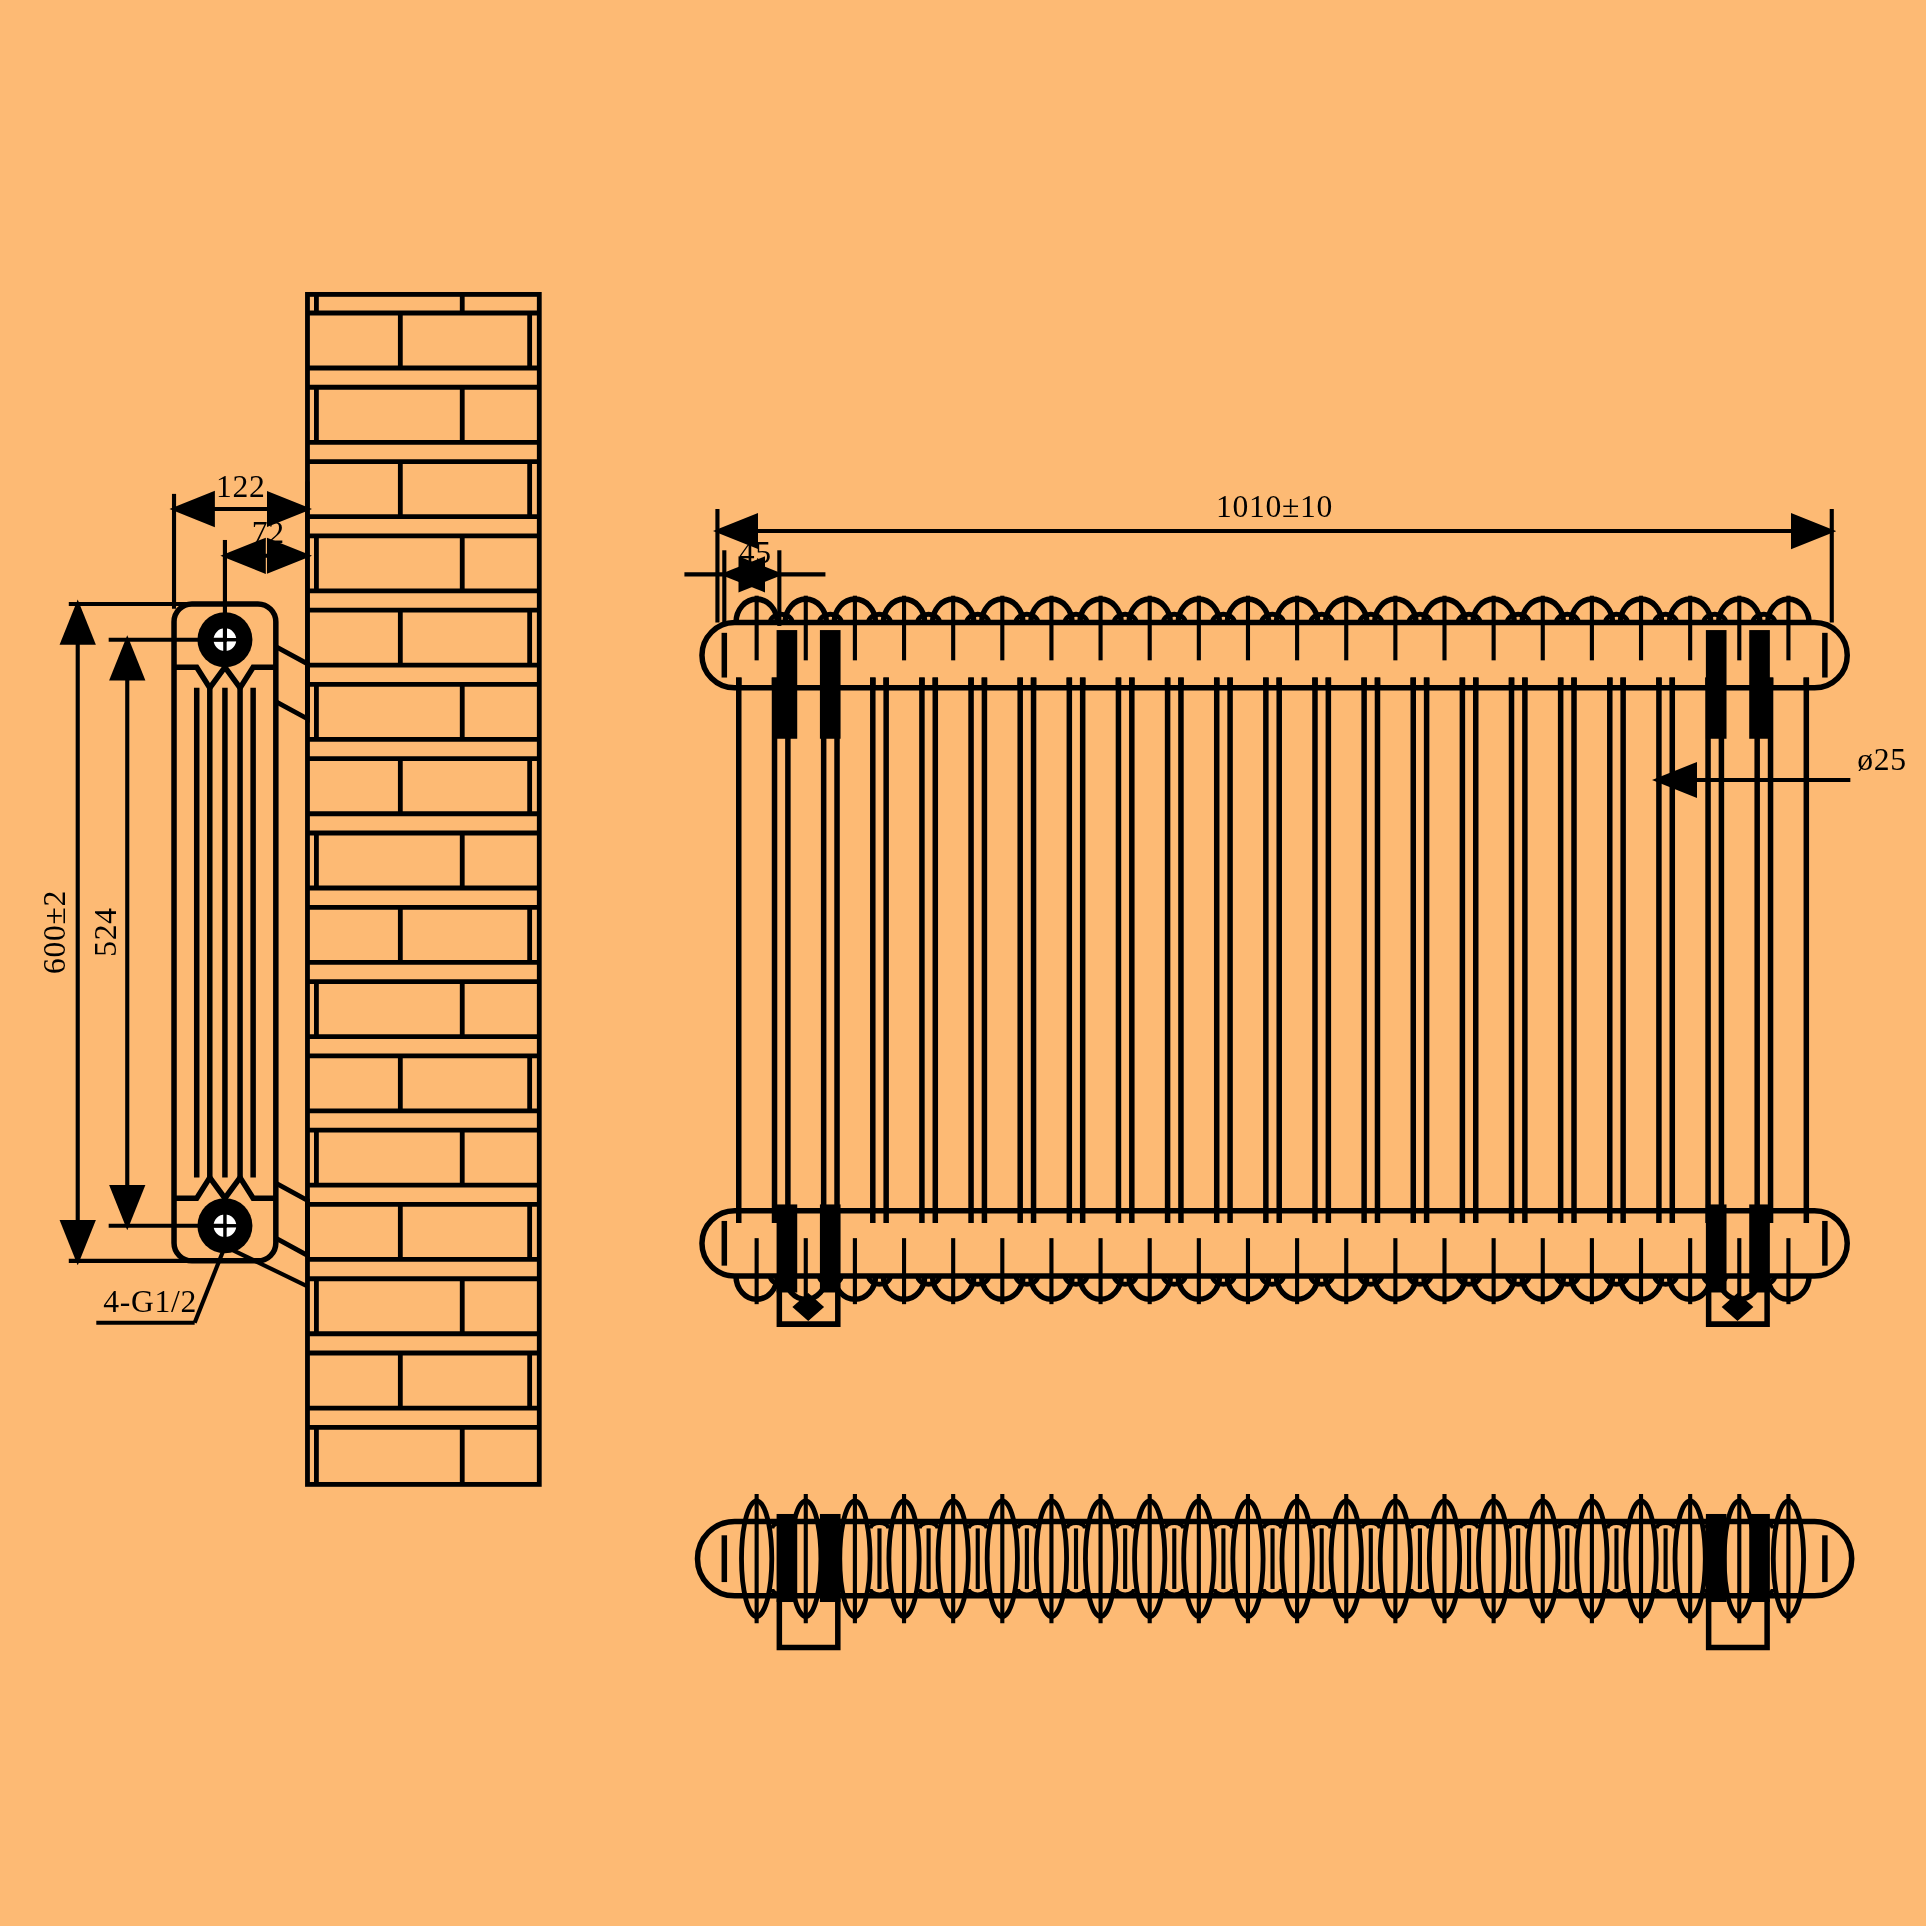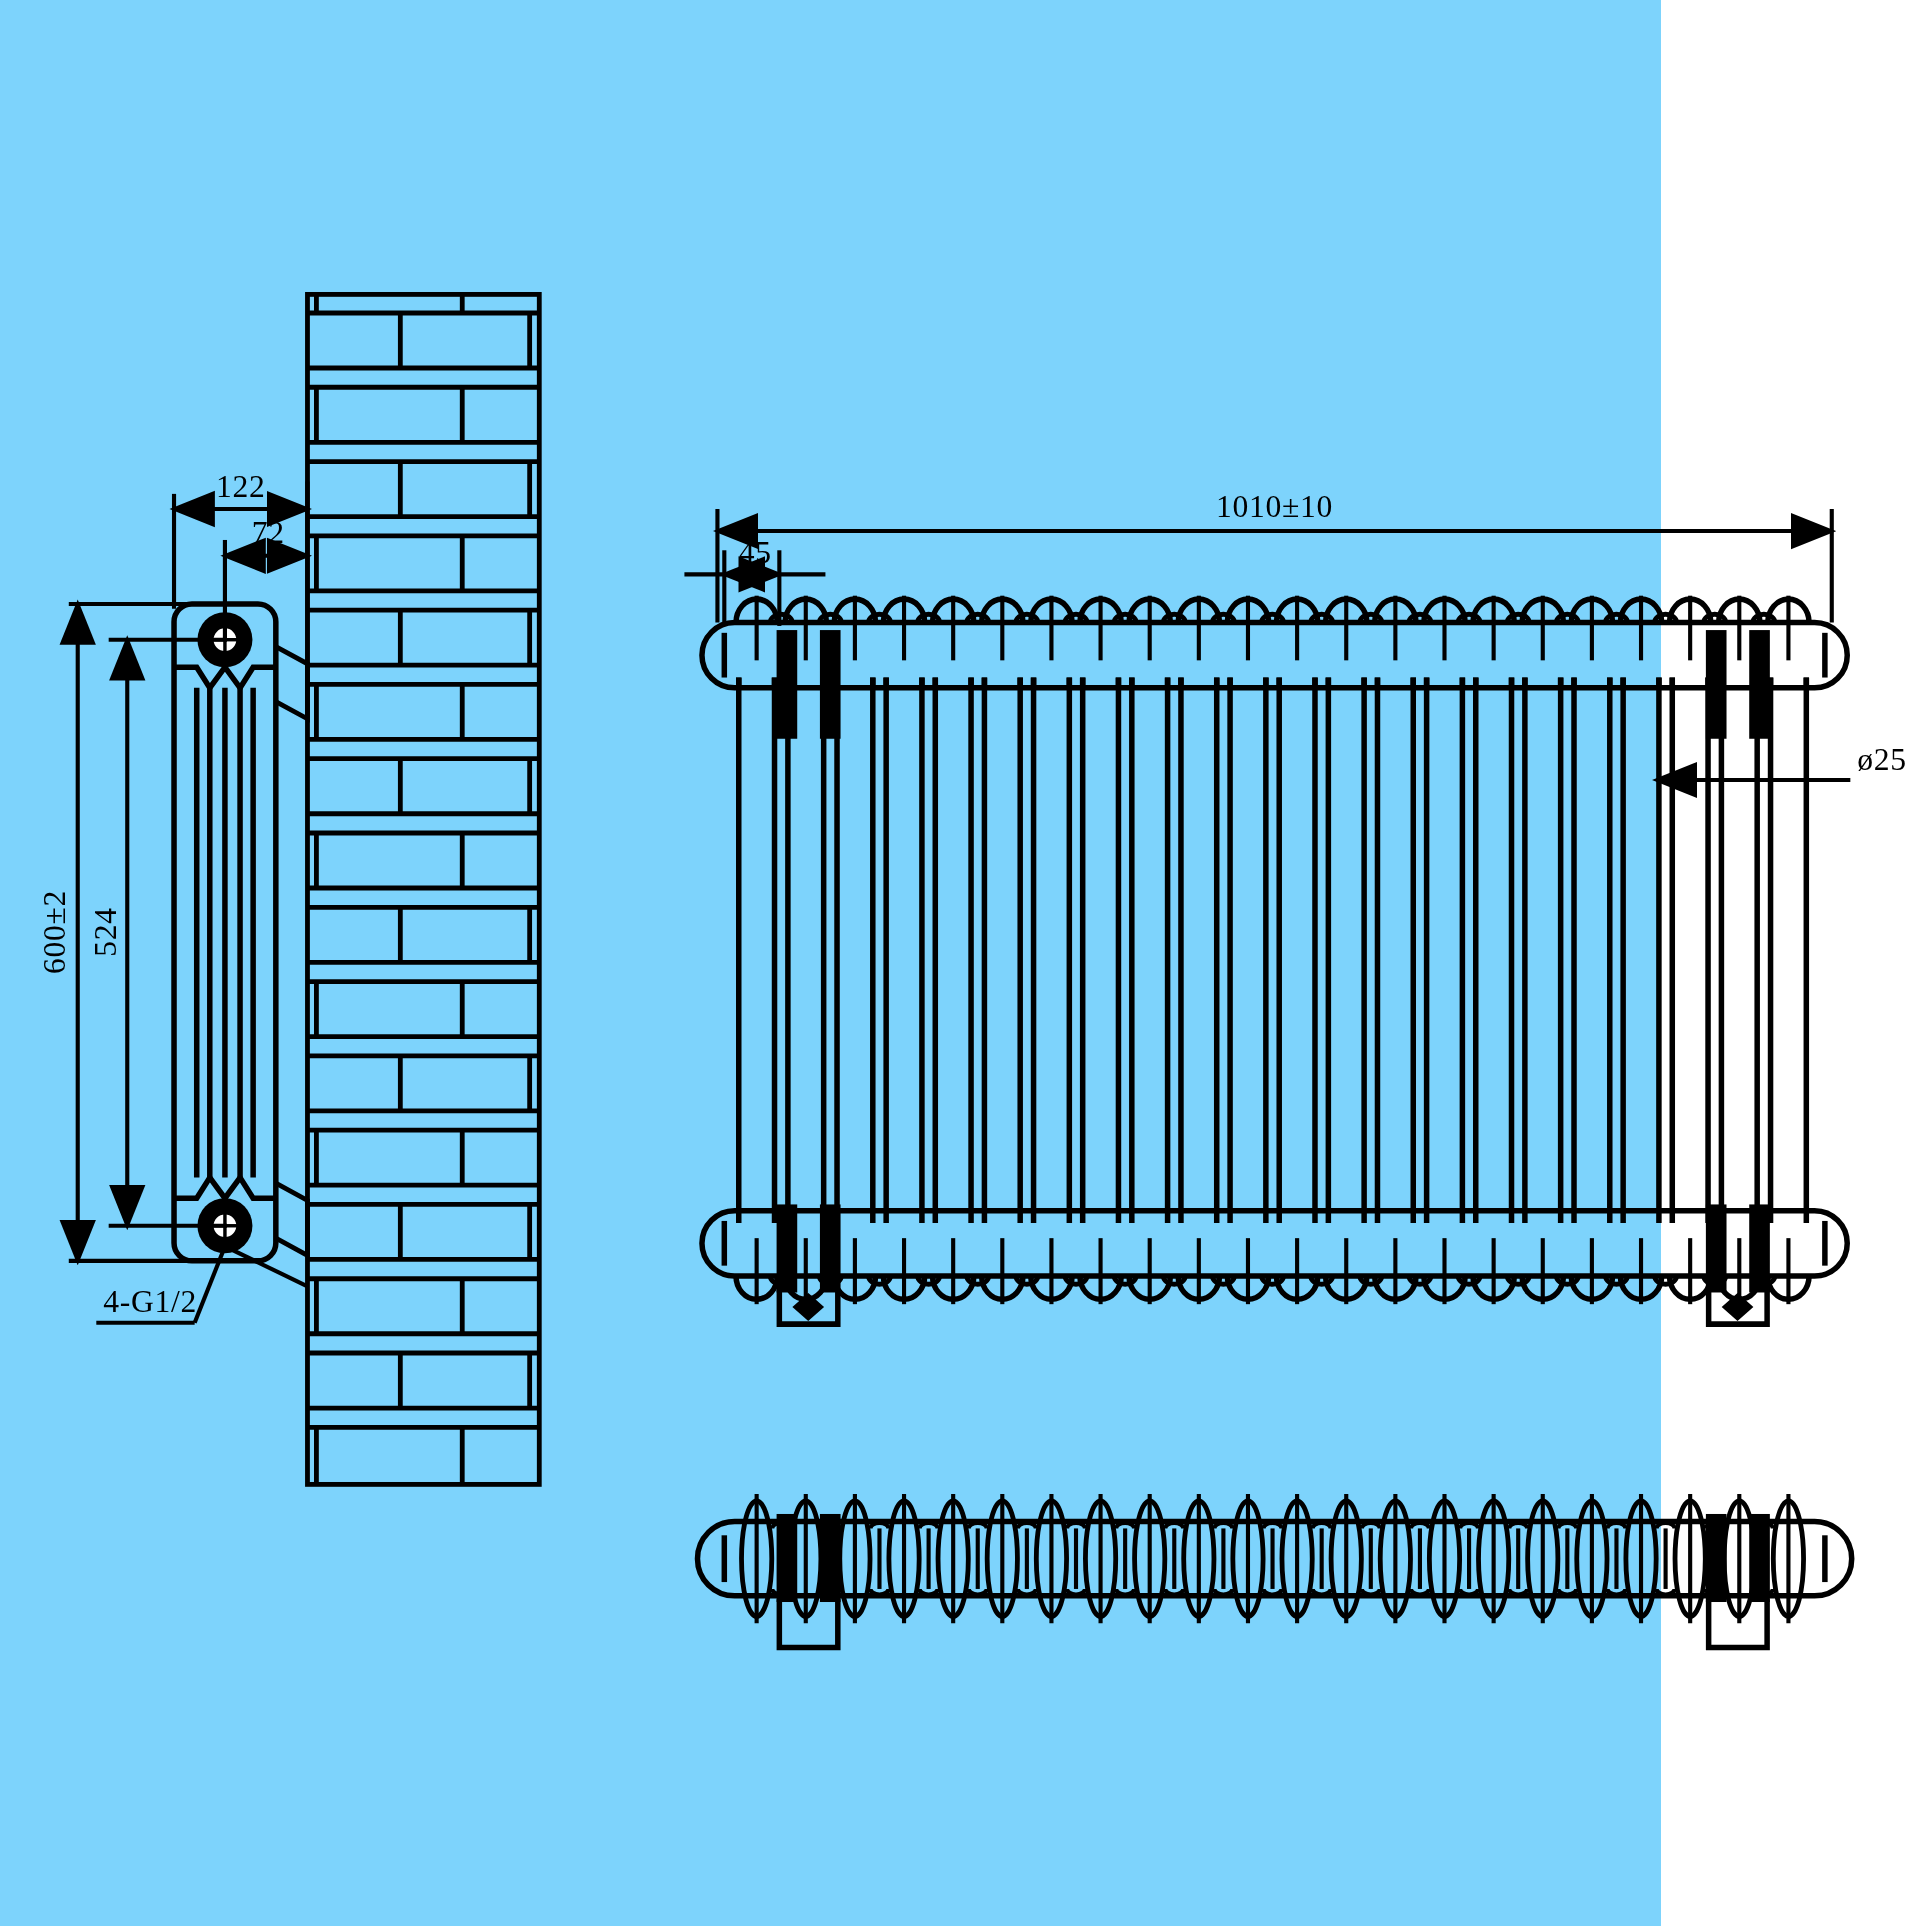--- a/index.html
+++ b/index.html
@@ -1,18 +1,18 @@
 <!DOCTYPE html>
 <html style="font-size:11px"><head>
 <meta charset="utf-8">
 <style>
   html,body{margin:0;padding:0;background:#ffffff;}
   body{width:1926px;height:1926px;overflow:hidden;
        font-family:"Liberation Serif", serif;}
-  #sheet{position:relative;width:1661px;height:1926px;background:#7dd3fc;}
+  #sheet{position:relative;width:1926px;height:1926px;background:#fdba74;}
   svg{display:block;}
   .dimtext{font-family:"Liberation Serif", serif; font-size:46px; fill:#000;
            letter-spacing:1px;}
 </style>
 </head>
 <body>
 
 <div id="sheet">
 
 <svg id="dwg" width="1926" height="1926" viewBox="0 0 2800 2800">

